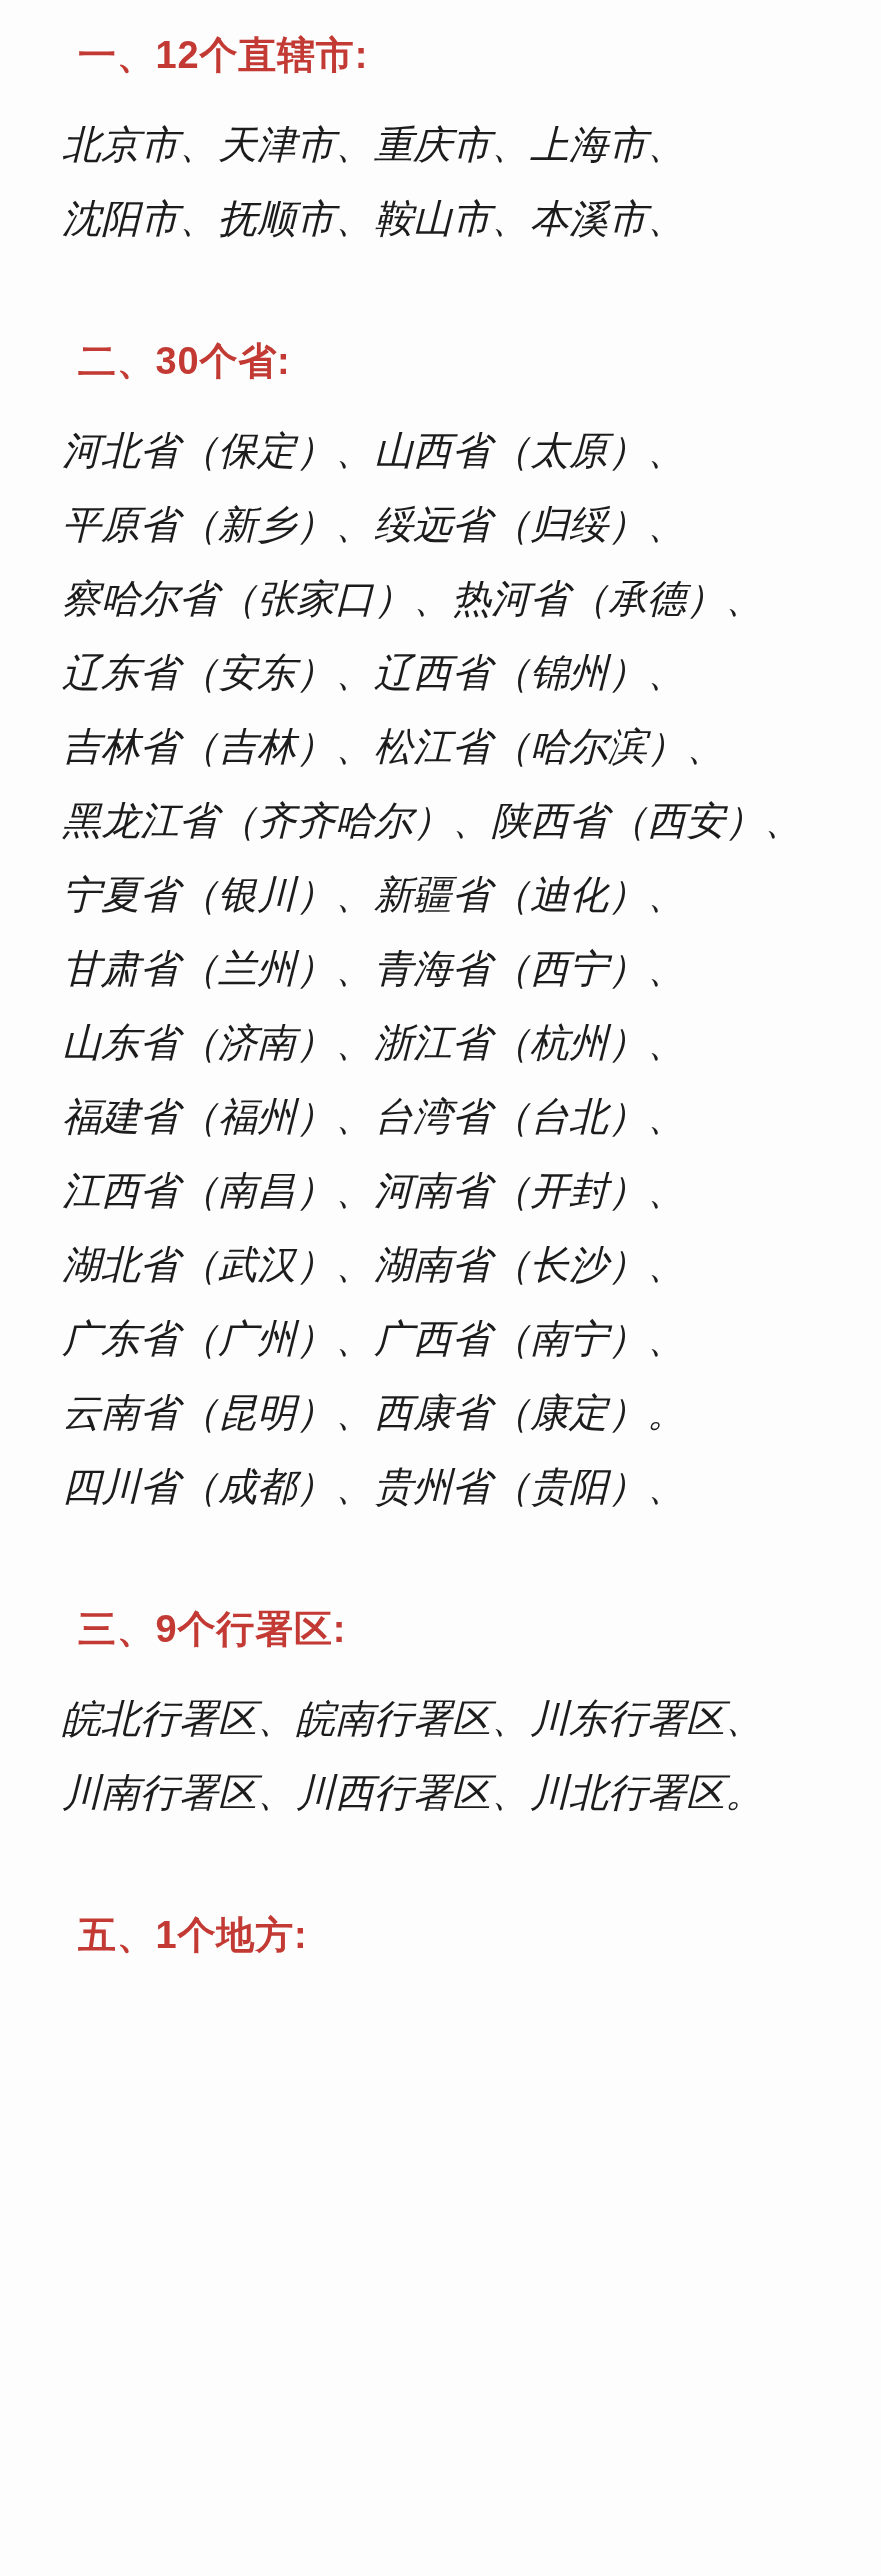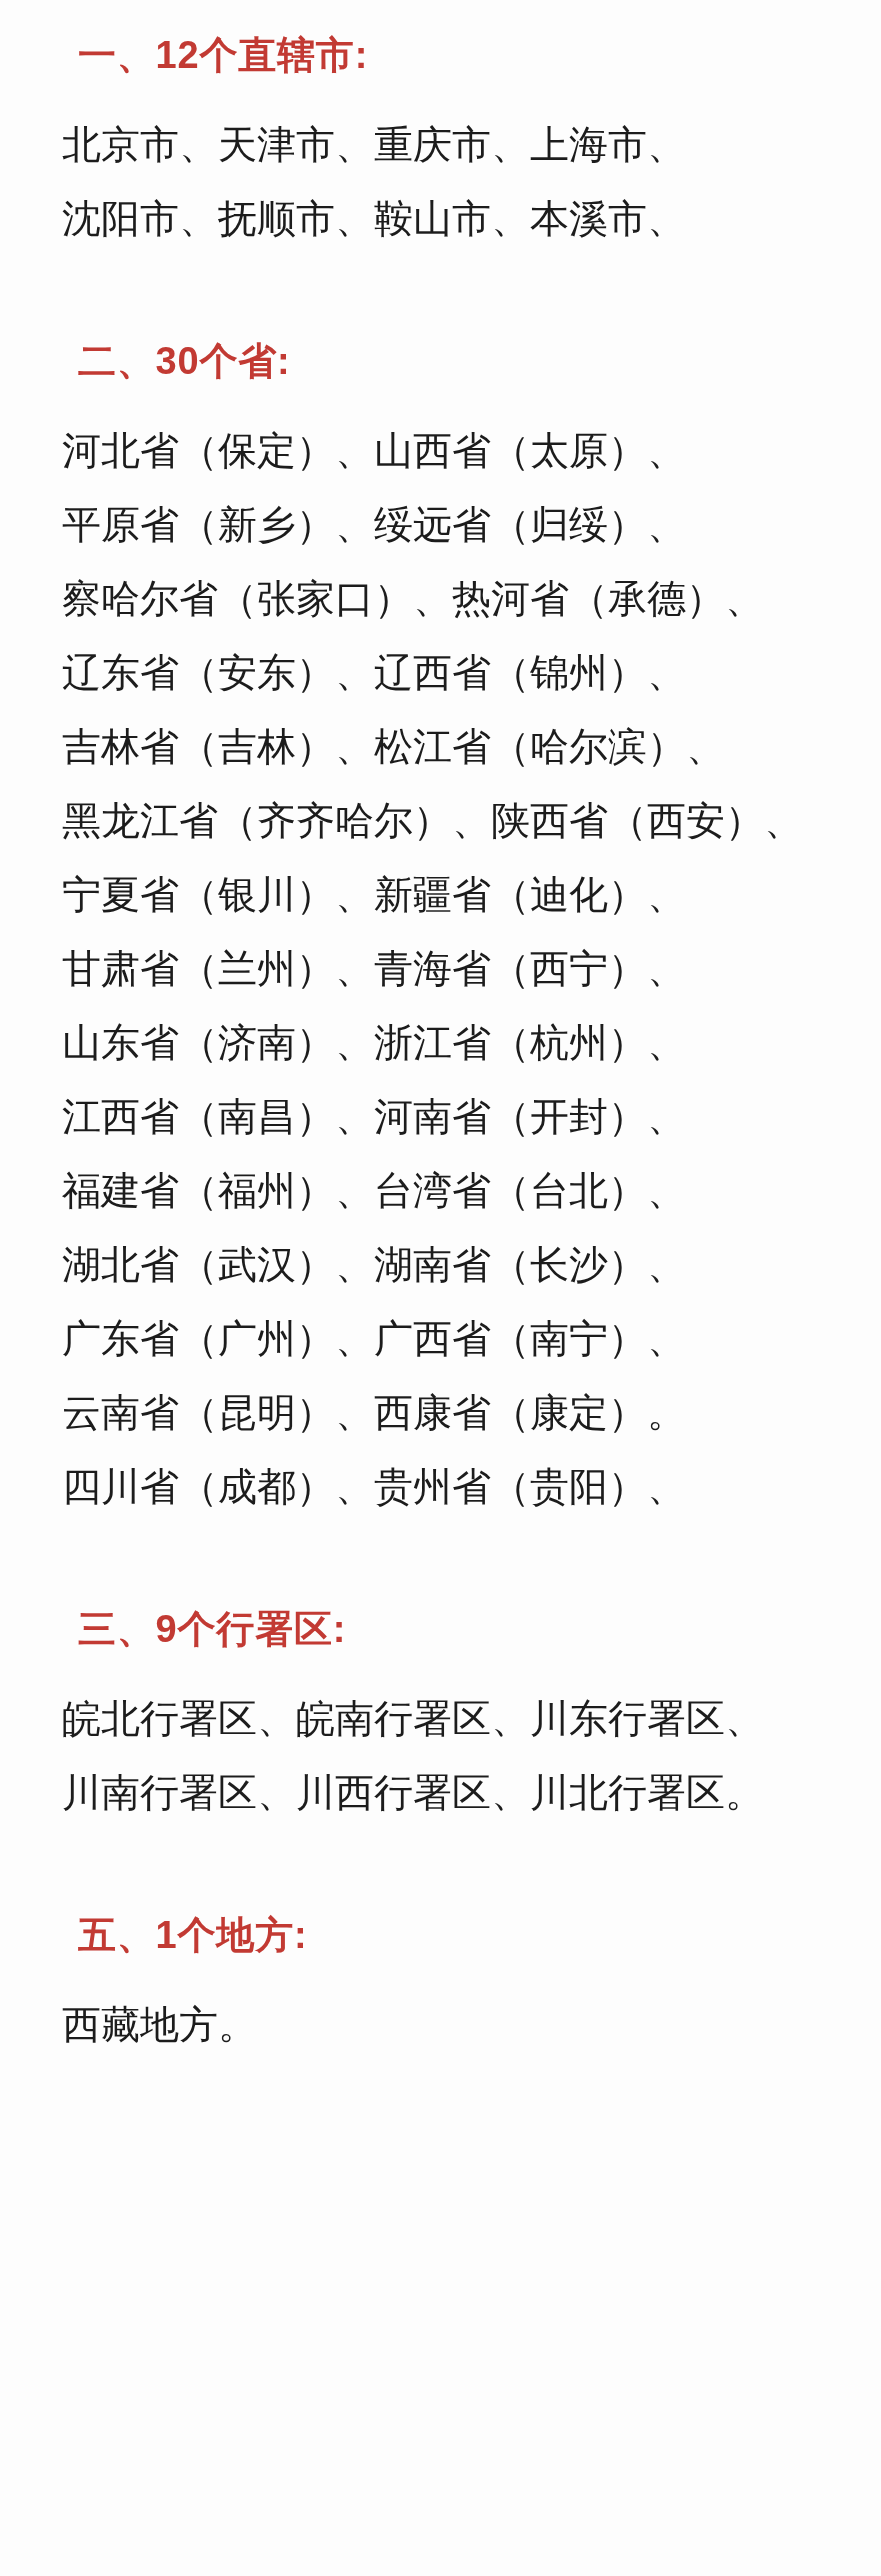--- a/index.html
+++ b/index.html
@@ -31,20 +31,21 @@
     letter-spacing: 0.8px;
     white-space: nowrap;
   }
   .line {
     margin: 0;
     color: var(--body-text, #1c1c1c);
     font-size: 39px;
     font-weight: 400;
     line-height: 74px;
     white-space: nowrap;
+    font-style: italic;
   }
 </style>
 </head>
 <body>
 
 <div class="doc">
 
   <section class="sec">
     <h2 class="heading">一、12个直辖市:</h2>
     <p class="line">北京市、天津市、重庆市、上海市、</p>
@@ -55,35 +56,34 @@
     <h2 class="heading">二、30个省:</h2>
     <p class="line">河北省（保定）、山西省（太原）、</p>
     <p class="line">平原省（新乡）、绥远省（归绥）、</p>
     <p class="line">察哈尔省（张家口）、热河省（承德）、</p>
     <p class="line">辽东省（安东）、辽西省（锦州）、</p>
     <p class="line">吉林省（吉林）、松江省（哈尔滨）、</p>
     <p class="line">黑龙江省（齐齐哈尔）、陕西省（西安）、</p>
     <p class="line">宁夏省（银川）、新疆省（迪化）、</p>
     <p class="line">甘肃省（兰州）、青海省（西宁）、</p>
     <p class="line">山东省（济南）、浙江省（杭州）、</p>
+    <p class="line">福建省（福州）、台湾省（台北）、</p>
     <p class="line">江西省（南昌）、河南省（开封）、</p>
-    <p class="line">福建省（福州）、台湾省（台北）、</p>
     <p class="line">湖北省（武汉）、湖南省（长沙）、</p>
     <p class="line">广东省（广州）、广西省（南宁）、</p>
     <p class="line">云南省（昆明）、西康省（康定）。</p>
     <p class="line">四川省（成都）、贵州省（贵阳）、</p>
   </section>
 
   <section class="sec">
     <h2 class="heading">三、9个行署区:</h2>
     <p class="line">皖北行署区、皖南行署区、川东行署区、</p>
     <p class="line">川南行署区、川西行署区、川北行署区。</p>
   </section>
 
 
   <section class="sec">
     <h2 class="heading">五、1个地方:</h2>
-    <p class="line">西藏地方。</p>
   </section>
 
 
 </div>
 
 
 </body></html>

